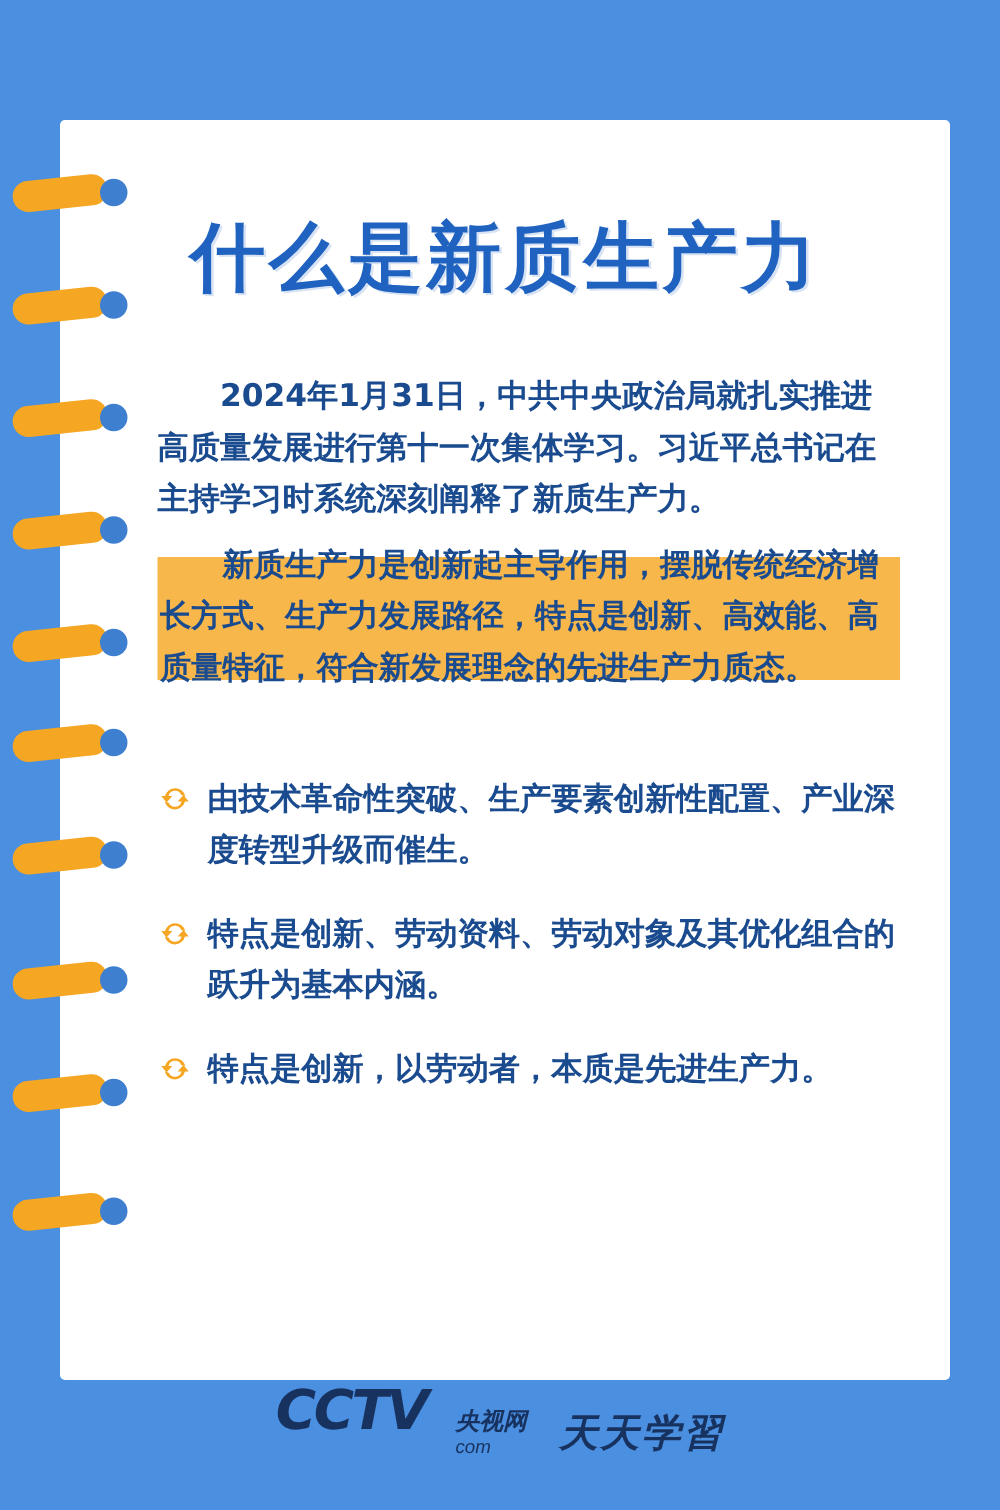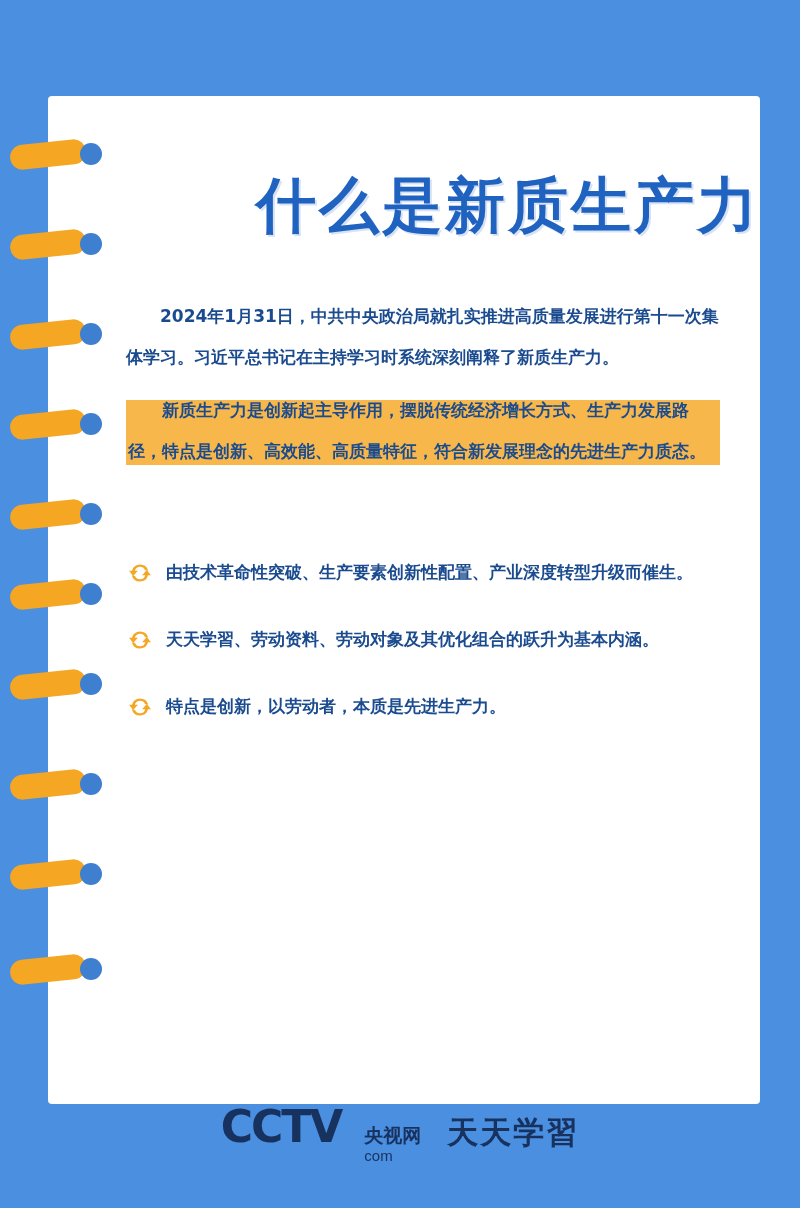--- a/index.html
+++ b/index.html
@@ -75,57 +75,57 @@
     border-radius: 50%;
     background: #3f7fd0;
   }
 
   
   .title {
     position: absolute;
     left: 0;
     right: 0;
     top: 70px;
-    text-align: right;
+    text-align: center;
     font-size: 60px;
     font-weight: bold;
     letter-spacing: 3px;
     color: #1f62c0;
     font-family: "DejaVu Sans", "Liberation Sans", sans-serif;
     text-shadow: 2px 2px 0 rgba(31,98,192,0.18);
   }
 
   
   .content {
     position: absolute;
     left: 78px;
     right: 40px;
     top: 200px;
     color: #1b3f75;
-    font-size: 17px;
+    font-size: 25px;
     line-height: 41px;
     font-family: "DejaVu Sans", "Liberation Sans", sans-serif;
   }
   .para {
     margin: 0 0 12px 0;
     text-indent: 2em;
     color: #1b4b8f;
     font-weight: 600;
   }
   .para.highlight {
     text-indent: 2em;
     background: linear-gradient(to bottom, rgba(245,166,35,0) 12%, #f7b74a 12%, #f7b74a 92%, rgba(245,166,35,0) 92%);
     box-decoration-break: clone;
     -webkit-box-decoration-break: clone;
     padding: 0 2px;
     border-radius: 4px;
   }
 
   .bullets {
-    margin-top: 80px;
+    margin-top: 64px;
   }
   .bullet {
     position: relative;
     padding-left: 40px;
     margin-bottom: 26px;
     font-weight: 600;
     color: #1b4b8f;
   }
   .bullet .b-icon {
     position: absolute;
@@ -137,23 +137,24 @@
   .b-icon svg { display: block; }
 
   
   .footer {
     position: absolute;
     left: 0;
     right: 0;
     bottom: 40px;
     height: 70px;
     display: flex;
-    align-items: center;
+    align-items: flex-end;
     justify-content: center;
     gap: 26px;
+    font-style: italic;
   }
   .cctv {
     display: flex;
     align-items: baseline;
     color: #18325f;
     font-weight: bold;
   }
   .cctv .mark {
     font-size: 44px;
     letter-spacing: -2px;
@@ -201,21 +202,21 @@
           <span>由技术革命性突破、生产要素创新性配置、产业深度转型升级而催生。</span>
         </div>
 
         <div class="bullet">
           <span class="b-icon">
             <svg width="24" height="24" viewBox="0 0 24 24">
               <path d="M12 3.5a8.5 8.5 0 0 1 8.2 6.3l-3.2-.9a5.4 5.4 0 0 0-10.2.9h3.1L5.2 15 1 9.8h3A8.5 8.5 0 0 1 12 3.5z" fill="#f5a623"></path>
               <path d="M12 20.5a8.5 8.5 0 0 1-8.2-6.3l3.2.9a5.4 5.4 0 0 0 10.2-.9h-3.1L18.8 9 23 14.2h-3a8.5 8.5 0 0 1-8 6.3z" fill="#f5a623"></path>
             </svg>
           </span>
-          <span>天天学習、劳动资料、劳动对象及其优化组合的跃升为基本内涵。</span>
+          <span>特点是创新、劳动资料、劳动对象及其优化组合的跃升为基本内涵。</span>
         </div>
 
 
         <div class="bullet">
           <span class="b-icon">
             <svg width="24" height="24" viewBox="0 0 24 24">
               <path d="M12 3.5a8.5 8.5 0 0 1 8.2 6.3l-3.2-.9a5.4 5.4 0 0 0-10.2.9h3.1L5.2 15 1 9.8h3A8.5 8.5 0 0 1 12 3.5z" fill="#f5a623"></path>
               <path d="M12 20.5a8.5 8.5 0 0 1-8.2-6.3l3.2.9a5.4 5.4 0 0 0 10.2-.9h-3.1L18.8 9 23 14.2h-3a8.5 8.5 0 0 1-8 6.3z" fill="#f5a623"></path>
             </svg>
           </span>

